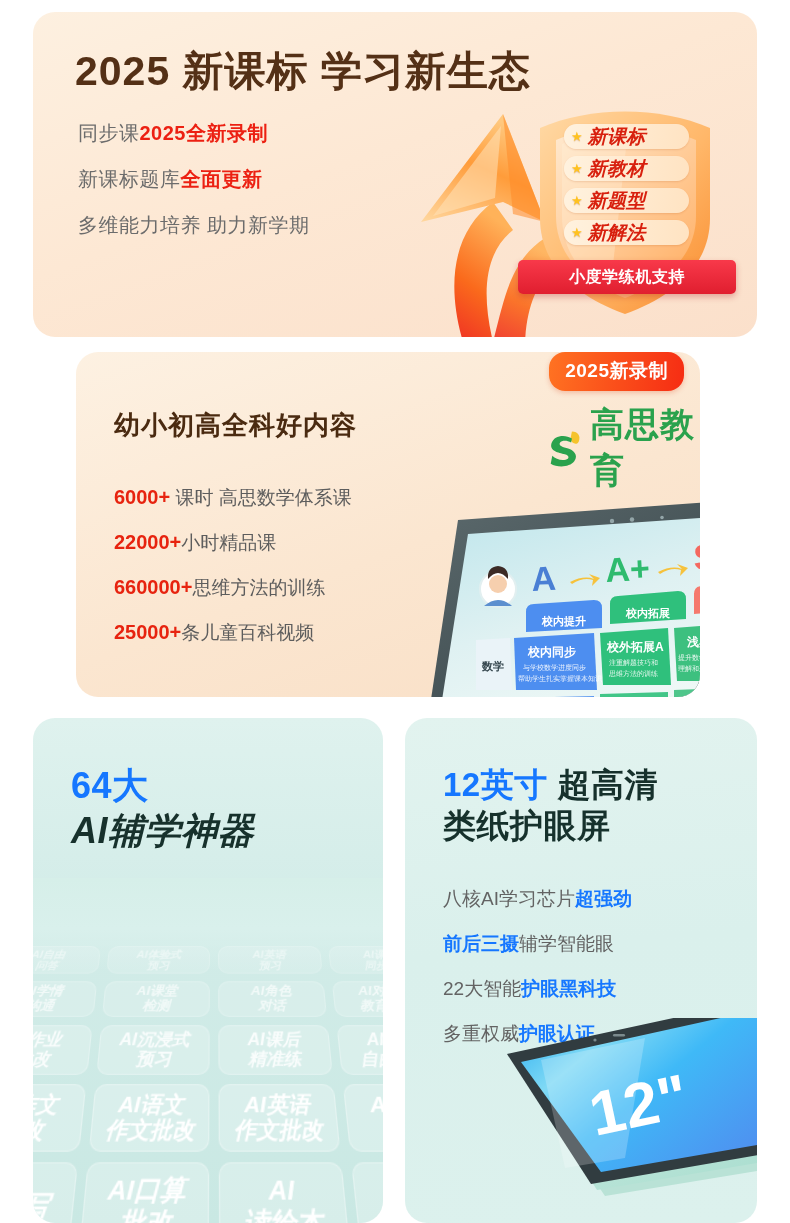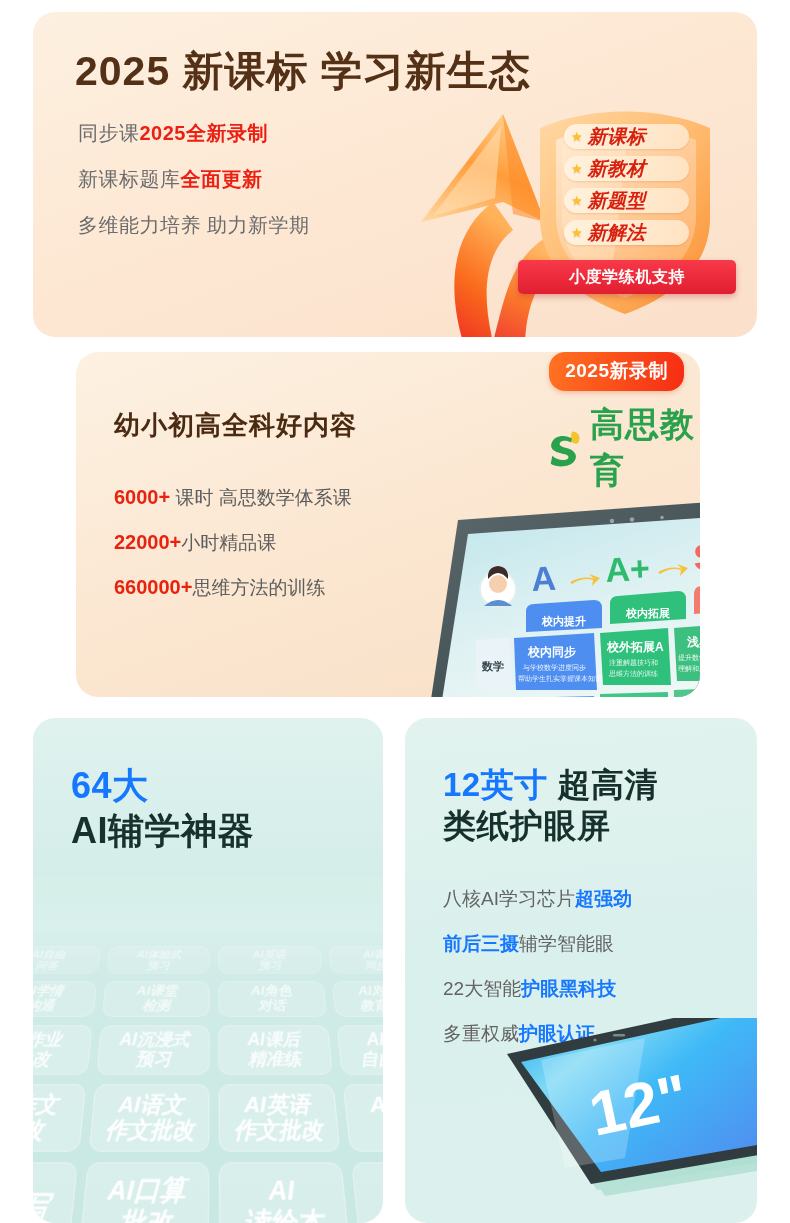--- a/index.html
+++ b/index.html
@@ -98,20 +98,21 @@
     background: linear-gradient(180deg,#dff2ee 0%,#d2ece8 40%,#c9e8e3 100%);
   }
   #card-ai .c3-title-sm {
     position: absolute; left: 38px; top: 44px;
     font-size: 36px; font-weight: bold; color: #1677ff; letter-spacing: .5px;
   }
   #card-ai .c3-title-lg {
     position: absolute; left: 38px; top: 89px;
     font-size: 36px; font-weight: bold; color: #17312c; letter-spacing: .5px;
     white-space: nowrap;
+    font-style: italic;
   }
   .ai-grid-area {
     position: absolute; left: 0; top: 160px; width: 350px; height: 345px;
     overflow: hidden;
   }
   .ai-grid {
     position: absolute; left: -34px; top: 68px;
     width: 430px;
     transform: perspective(520px) rotateX(26deg);
     transform-origin: 50% 0%;
@@ -258,20 +259,23 @@
 
     <div class="c2-stats">
       <div class="stat">
         <b>6000+</b><span> 课时 高思数学体系课</span>
       </div>
       <div class="stat">
         <b>22000+</b><span>小时精品课</span>
       </div>
       <div class="stat">
         <b>660000+</b><span>思维方法的训练</span>
+      </div>
+      <div class="stat">
+        <b>25000+</b><span>条儿童百科视频</span>
       </div>
     </div>
 
     <div class="tablet2">
       <svg viewBox="0 0 400 215" width="400" height="215">
         <defs>
           <linearGradient id="tbBody" x1="0" y1="0" x2="1" y2="1">
             <stop offset="0%" stop-color="#5c6a6d"></stop>
             <stop offset="100%" stop-color="#2f3c40"></stop>
           </linearGradient>

